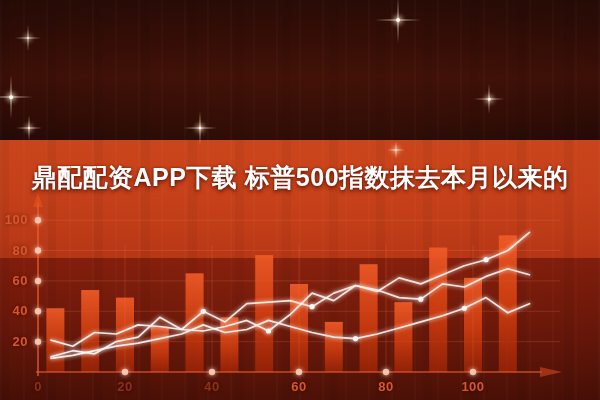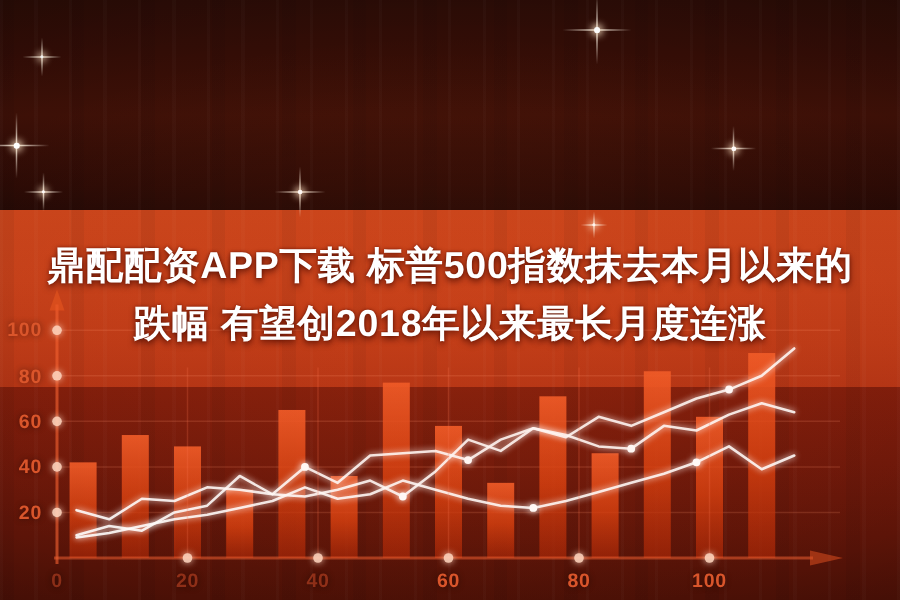--- a/index.html
+++ b/index.html
@@ -302,16 +302,15 @@
       <div class="tick-label x faint" style="left: 182px; width: 60px; top: 379px;">40</div>
       <div class="tick-label x" style="left: 269px; width: 60px; top: 379px;">60</div>
       <div class="tick-label x" style="left: 356px; width: 60px; top: 379px;">80</div>
       <div class="tick-label x" style="left: 443px; width: 60px; top: 379px;">100</div>
     </div>
 
   <div id="vignette"></div>
 
   <div id="headline">
     <span class="ln">鼎配配资APP下载 标普500指数抹去本月以来的</span>
-    <span class="ln">跌幅 有望创2018年以来最长月度连涨</span>
   </div>
 
 </div>
 
 </body></html>

